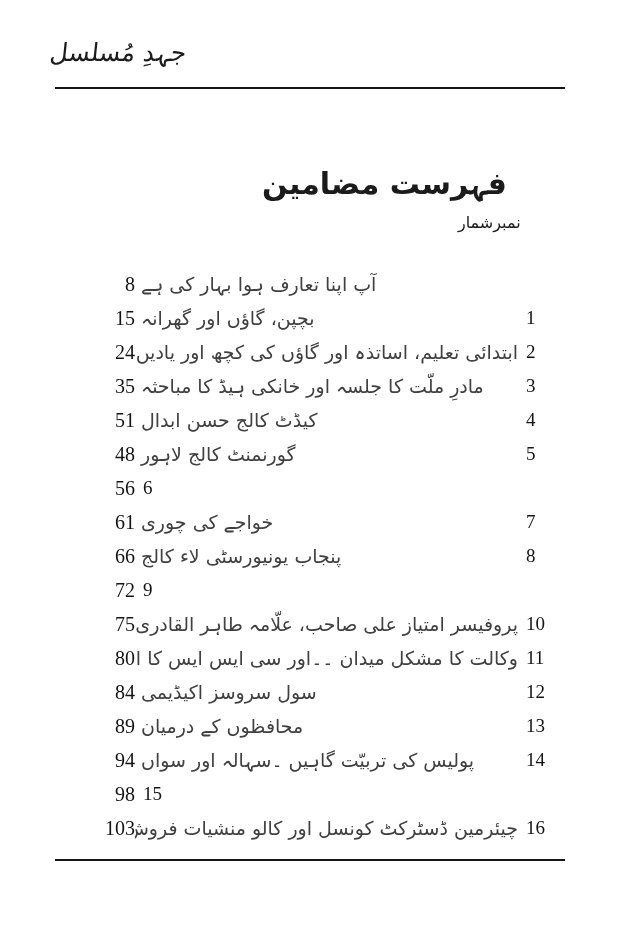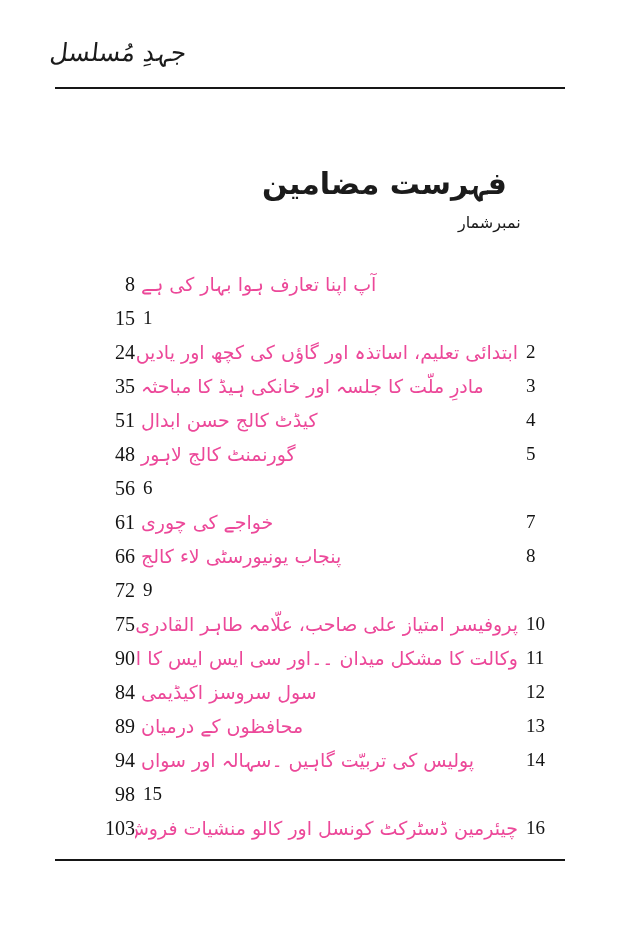--- a/index.html
+++ b/index.html
@@ -72,21 +72,21 @@
   }
   .title{
     flex:1 1 auto;
     min-width:0;
     overflow:hidden;
     direction:rtl;
     text-align:left; 
     font-size:19px;
     padding-left:6px;
     white-space:nowrap;
-    color:#ec4899;
+    color:#404040;
   }
   .serial{
     flex:0 0 28px;
     padding-left:8px;
     text-align:left;
     font-family:"Liberation Serif",serif;
     font-size:19px;
     color:#141414;
   }
 </style>
@@ -103,20 +103,21 @@
   <div class="contents-title">فہرست مضامین</div>
 
   <div class="toc" id="toc-list">
       <div class="row">
       <div class="pageno">8</div>
       <div class="title" lang="ur" dir="rtl">آپ اپنا تعارف ہوا بہار کی ہے</div>
       <div class="serial"></div>
     </div>
       <div class="row">
       <div class="pageno">15</div>
+      <div class="title" lang="ur" dir="rtl">بچپن، گاؤں اور گھرانہ</div>
       <div class="serial">1</div>
     </div>
       <div class="row">
       <div class="pageno">24</div>
       <div class="title" lang="ur" dir="rtl">ابتدائی تعلیم، اساتذہ اور گاؤں کی کچھ اور یادیں</div>
       <div class="serial">2</div>
     </div>
       <div class="row">
       <div class="pageno">35</div>
       <div class="title" lang="ur" dir="rtl">مادرِ ملّت کا جلسہ اور خانکی ہیڈ کا مباحثہ</div>
@@ -149,21 +150,21 @@
       <div class="row">
       <div class="pageno">72</div>
       <div class="serial">9</div>
     </div>
       <div class="row">
       <div class="pageno">75</div>
       <div class="title" lang="ur" dir="rtl">پروفیسر امتیاز علی صاحب، علّامہ طاہر القادری اور جسٹس (ر) ثاقب نثار</div>
       <div class="serial">10</div>
     </div>
       <div class="row">
-      <div class="pageno">90</div>
+      <div class="pageno">80</div>
       <div class="title" lang="ur" dir="rtl">وکالت کا مشکل میدان ۔۔اور سی ایس ایس کا امتحان</div>
       <div class="serial">11</div>
     </div>
       <div class="row">
       <div class="pageno">84</div>
       <div class="title" lang="ur" dir="rtl">سول سروسز اکیڈیمی</div>
       <div class="serial">12</div>
     </div>
       <div class="row">
       <div class="pageno">89</div>

